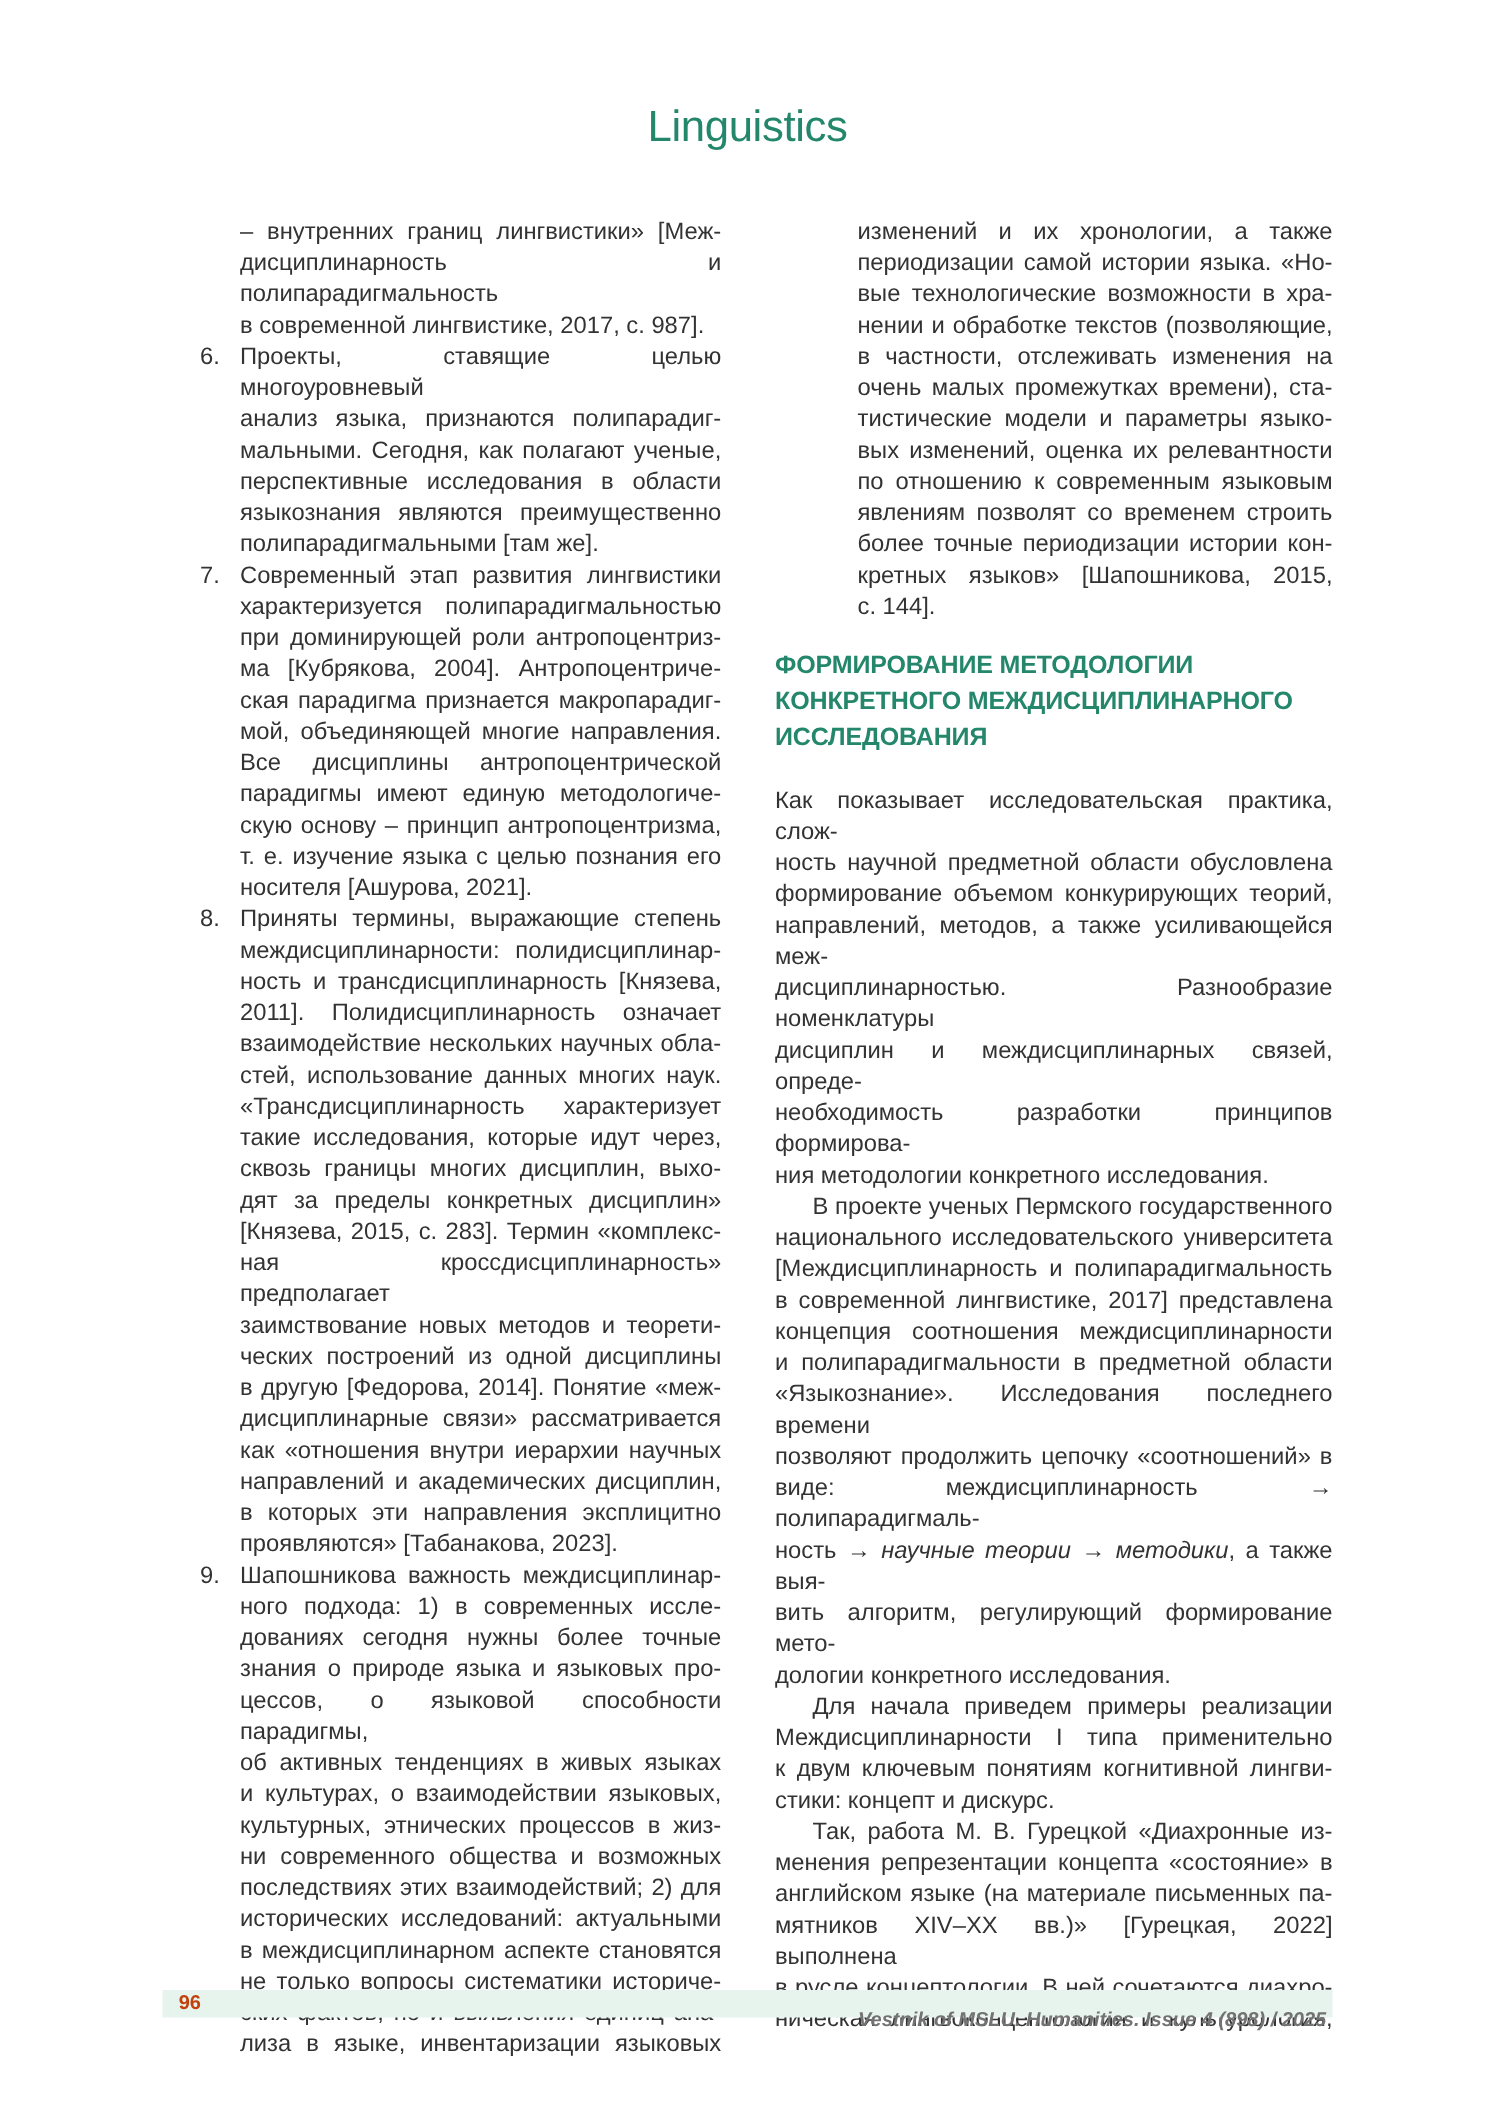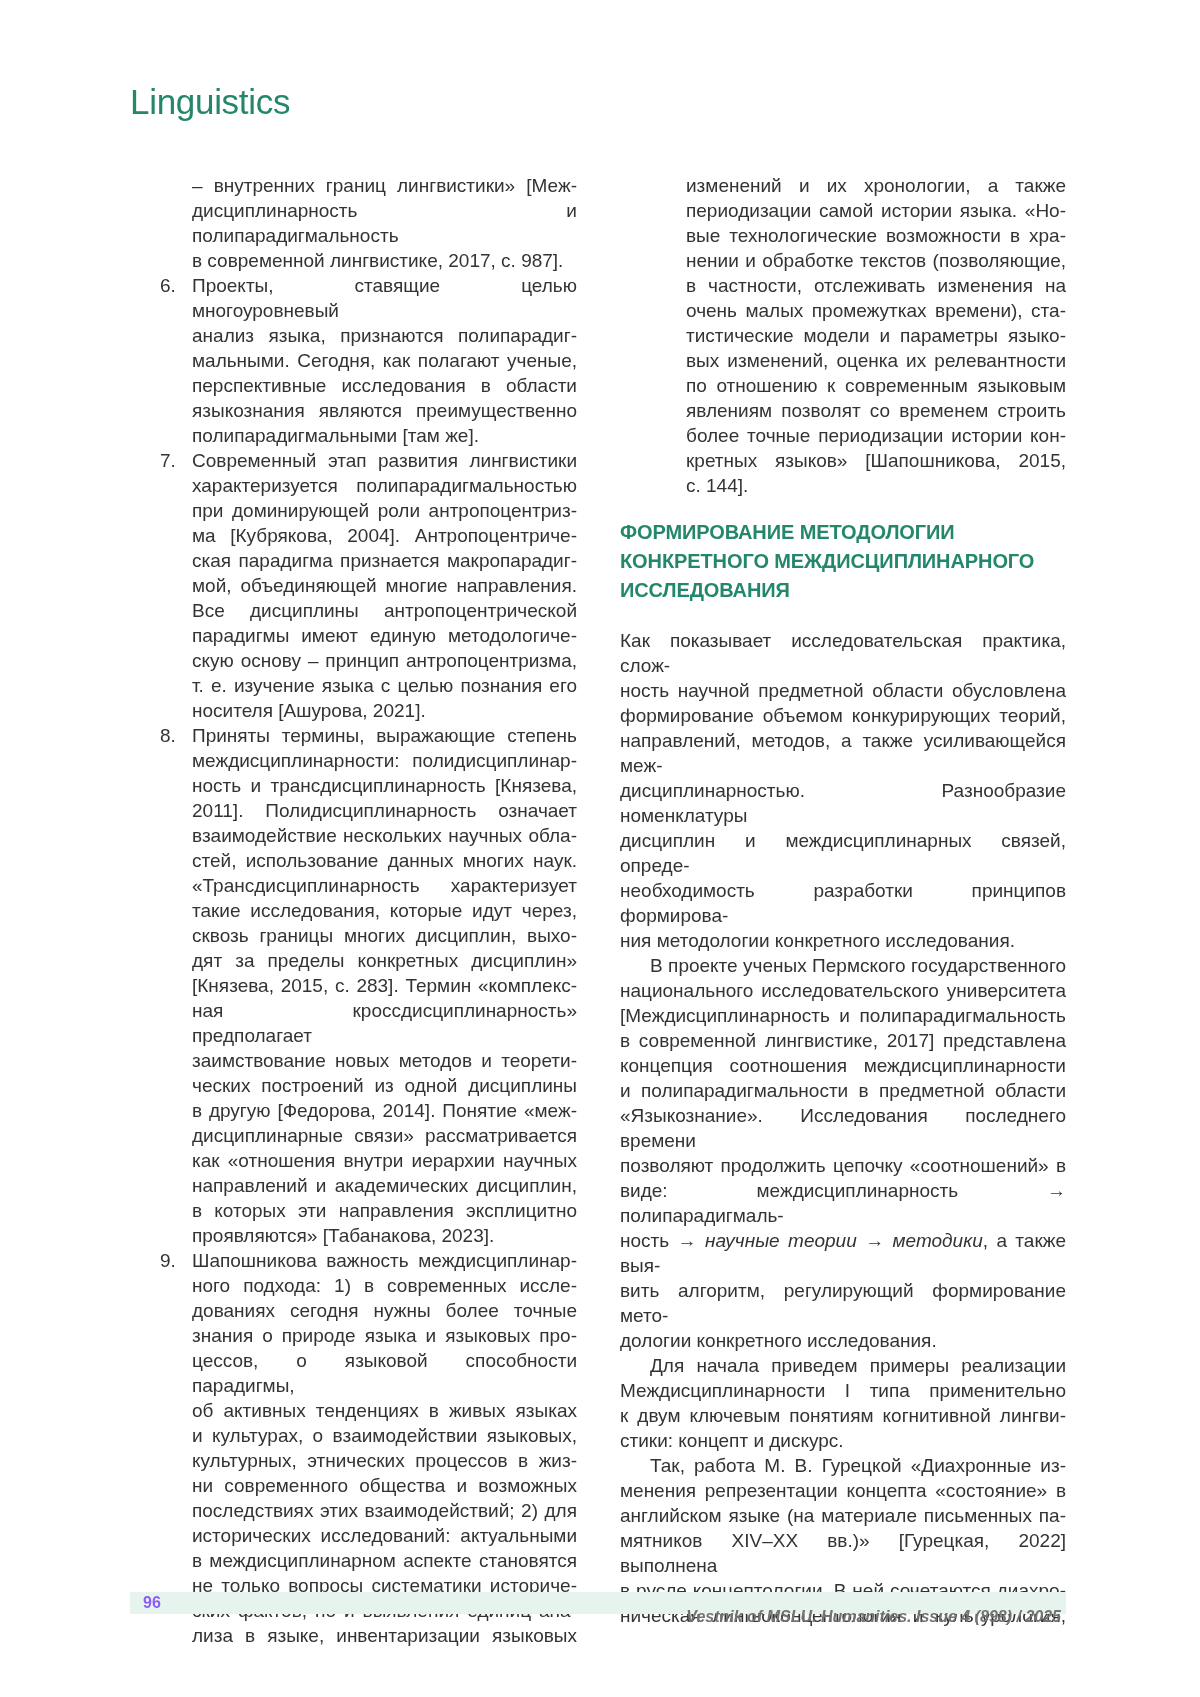--- a/index.html
+++ b/index.html
@@ -11,21 +11,21 @@
   .page{
     position:relative;
     width:1200px;height:1697px;
     background:#ffffff;
     font-family:"Liberation Sans","DejaVu Sans",sans-serif;
     color:var(--text);
     overflow:hidden;
   }
   .running-head{
     position:absolute;top:84px;left:130px;width:936px;
-    text-align:left;
+    text-align:center;
     font-size:35px;line-height:36px;
     color:var(--accent);
     letter-spacing:-0.3px;
   }
   .columns{
     position:absolute;top:173px;left:130px;width:936px;
     display:flex;gap:43px;
   }
   .col{font-size:19px;line-height:25px;}
   .col-left{width:447px;}
@@ -52,21 +52,21 @@
   }
   .body-paragraphs{margin-top:23px;}
   .para .line.first-indent{padding-left:30px;}
   .footer-bar{
     position:absolute;left:130px;top:1592px;width:936px;height:22px;
     background:var(--footer-bg);
     display:flex;justify-content:space-between;align-items:center;
     box-sizing:border-box;
     padding:0 5px 0 13px;
   }
-  .footer-page-num{font-size:16px;font-weight:bold;color:#8b5cf6;}
+  .footer-page-num{font-size:16px;font-weight:bold;color:#c2410c;}
   .footer-journal{font-size:16px;font-weight:bold;font-style:italic;color:#737373;margin-top:28px;}
   i{font-style:italic;}
 </style>
 </head>
 <body>
 
 <div class="page">
 
   <div class="running-head">Linguistics</div>
 

